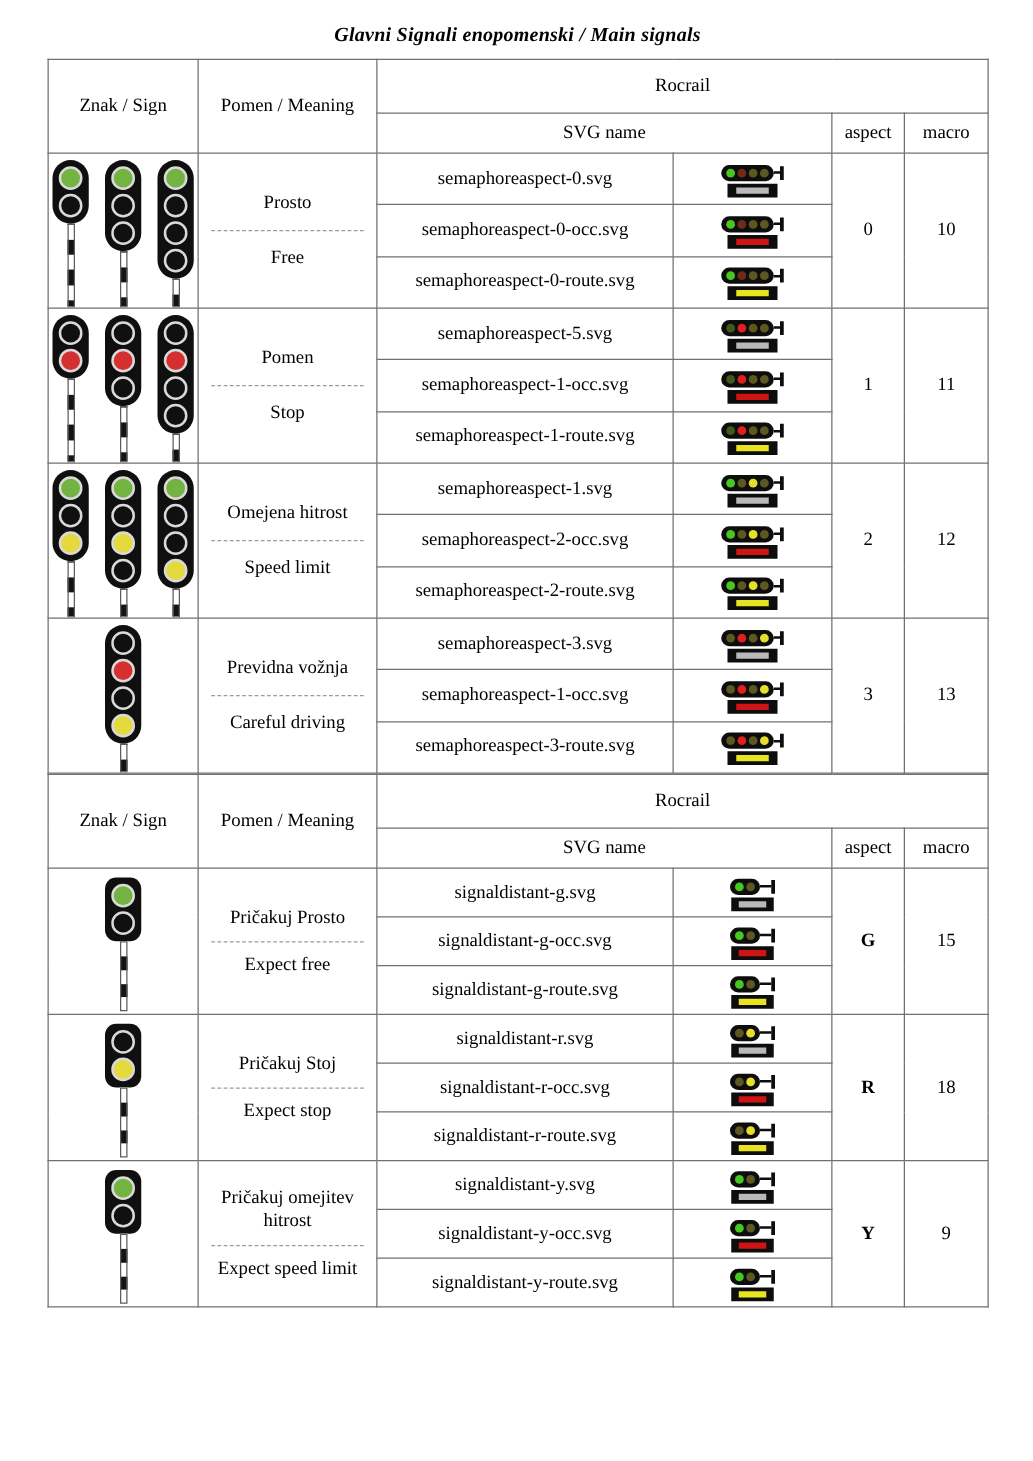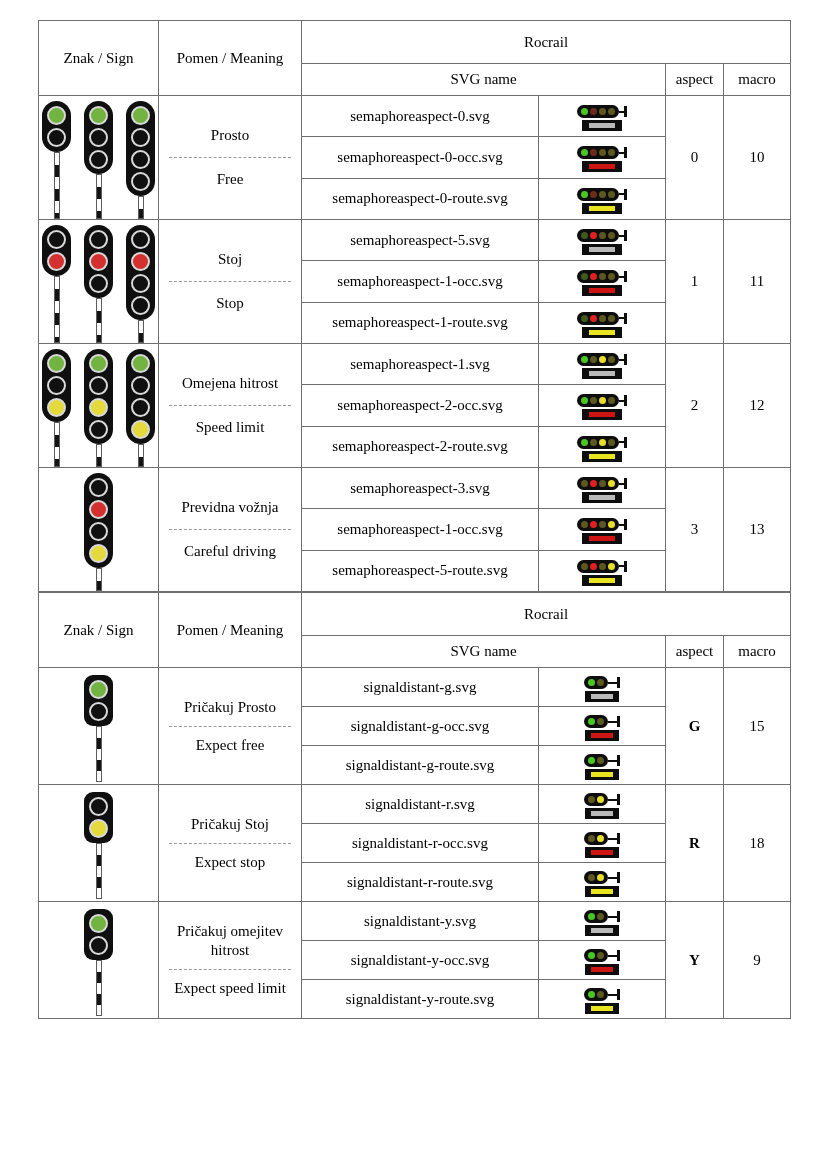--- a/index.html
+++ b/index.html
@@ -49,20 +49,21 @@
   .mini.main .mini-bar{width:40px;height:11px;}
   .mini.distant .mini-bar{width:34px;height:11px;}
   .mini.main .mini-bar-fill{width:26px;height:5px;}
   .mini.distant .mini-bar-fill{width:22px;height:5px;}
 </style>
 </head>
 <body>
 
 <div class="page" id="root">
     <section class="tbl-section">
+      <div class="table-title">Glavni Signali enopomenski / Main signals</div>
       <table class="sig-table main">
         <colgroup>
           <col style="width: 120px;">
           <col style="width: 143px;">
           <col style="width: 237px;">
           <col style="width: 127px;">
           <col style="width: 58px;">
           <col style="width: 67px;">
         </colgroup>
         <tbody>
@@ -191,21 +192,21 @@
                     <div class="sig-light" style="background: rgb(212, 48, 48);"></div>
                     <div class="sig-light" style="background: rgb(16, 16, 16);"></div>
                     <div class="sig-light" style="background: rgb(16, 16, 16);"></div>
                   </div>
                   <div class="sig-pole" style="height: 23px;"></div>
                 </div>
               </div>
             </td>
             <td rowspan="3" class="meaning-cell">
               <div class="meaning-box">
-                <div class="meaning-top">Stoj</div>
+                <div class="meaning-top">Pomen</div>
                 <div class="meaning-divider"></div>
                 <div class="meaning-bottom">Stop</div>
               </div>
             </td>
             <td class="svg-cell">semaphoreaspect-5.svg</td>
             <td class="icon-cell"><div class="mini main">
                 <div class="mini-top">
                   <div class="mini-head">
                     <div class="mini-dot" style="background: rgb(63, 90, 29);"></div>
                     <div class="mini-dot" style="background: rgb(224, 31, 31);"></div>
@@ -403,21 +404,21 @@
                   </div>
                   <div class="mini-mast"></div>
                   <div class="mini-cap"></div>
                 </div>
                 <div class="mini-bar">
                   <div class="mini-bar-fill" style="background: rgb(207, 20, 20);"></div>
                 </div>
               </div></td>
           </tr>
           <tr class="subrow">
-            <td class="svg-cell">semaphoreaspect-5-route.svg</td>
+            <td class="svg-cell">semaphoreaspect-3-route.svg</td>
             <td class="icon-cell"><div class="mini main">
                 <div class="mini-top">
                   <div class="mini-head">
                     <div class="mini-dot" style="background: rgb(92, 88, 32);"></div>
                     <div class="mini-dot" style="background: rgb(224, 31, 31);"></div>
                     <div class="mini-dot" style="background: rgb(92, 88, 32);"></div>
                     <div class="mini-dot" style="background: rgb(230, 222, 42);"></div>
                   </div>
                   <div class="mini-mast"></div>
                   <div class="mini-cap"></div>

